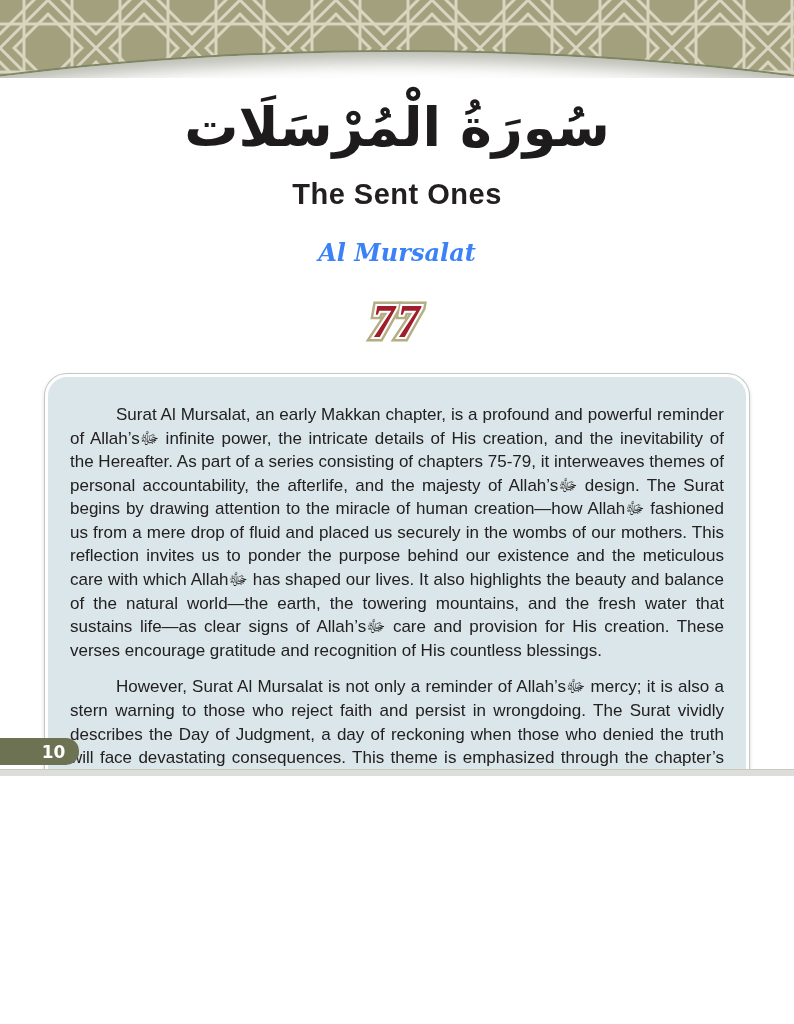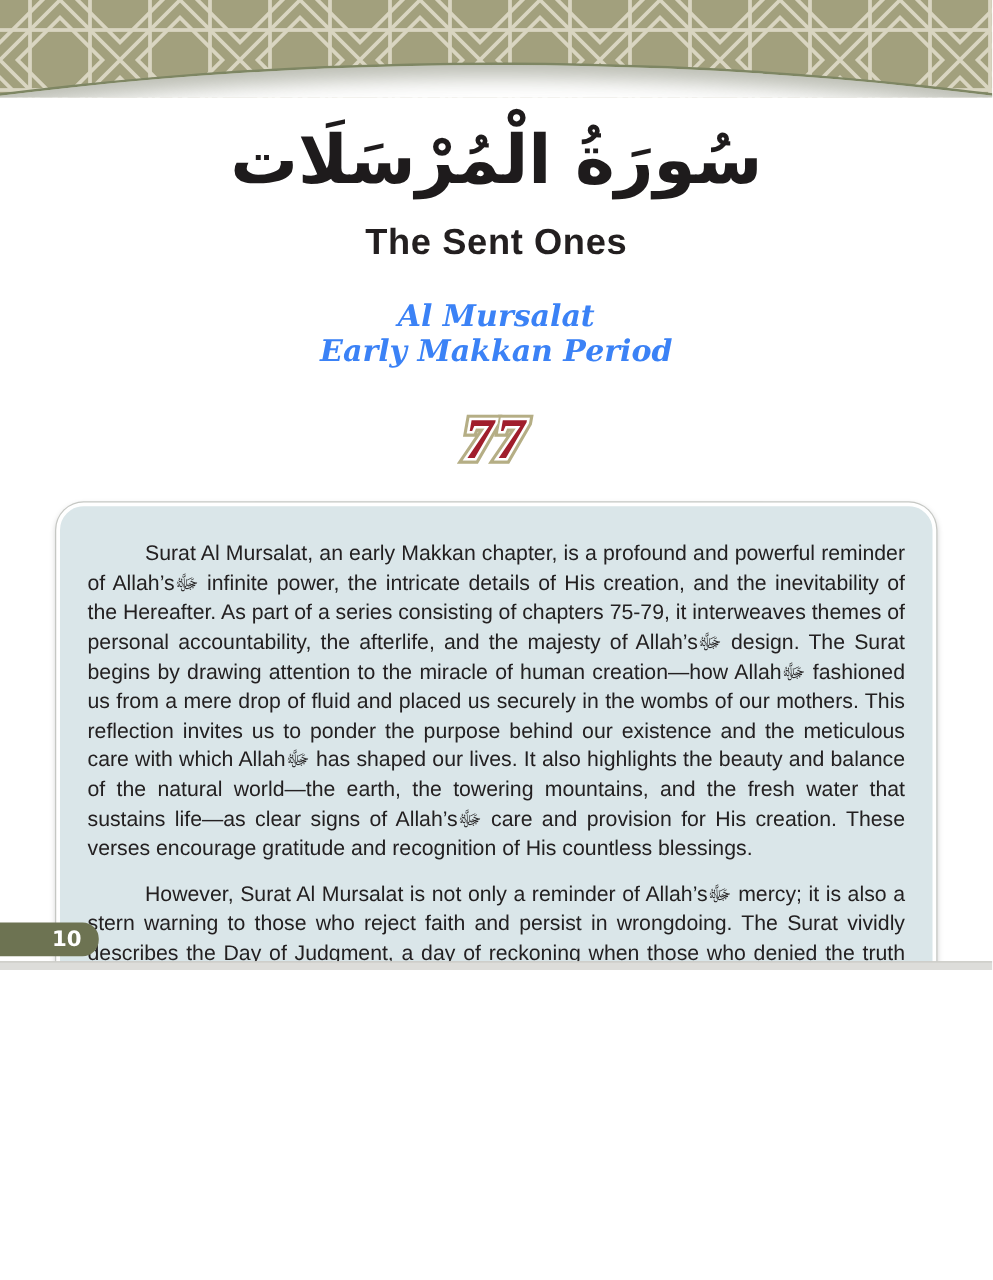--- a/index.html
+++ b/index.html
@@ -154,21 +154,20 @@
       <rect x="0" y="0" width="794" height="78" fill="url(#geo)"></rect>
     </svg>
     <div class="header-curve"></div>
   </div>
 
   <div class="title-stack">
     <div class="arabic-title">سُورَةُ الْمُرْسَلَات</div>
     <div class="english-title">The Sent Ones</div>
     <div class="subtitle">
       <div>Al Mursalat</div>
-      <div>Early Makkan Period</div>
     </div>
   </div>
 
   <div class="chapter-number-wrap">
     <span class="chapter-number">
       <span class="layer n-back">77</span>
       <span class="layer n-mid">77</span>
       <span class="n-front">77</span>
     </span>
   </div>

